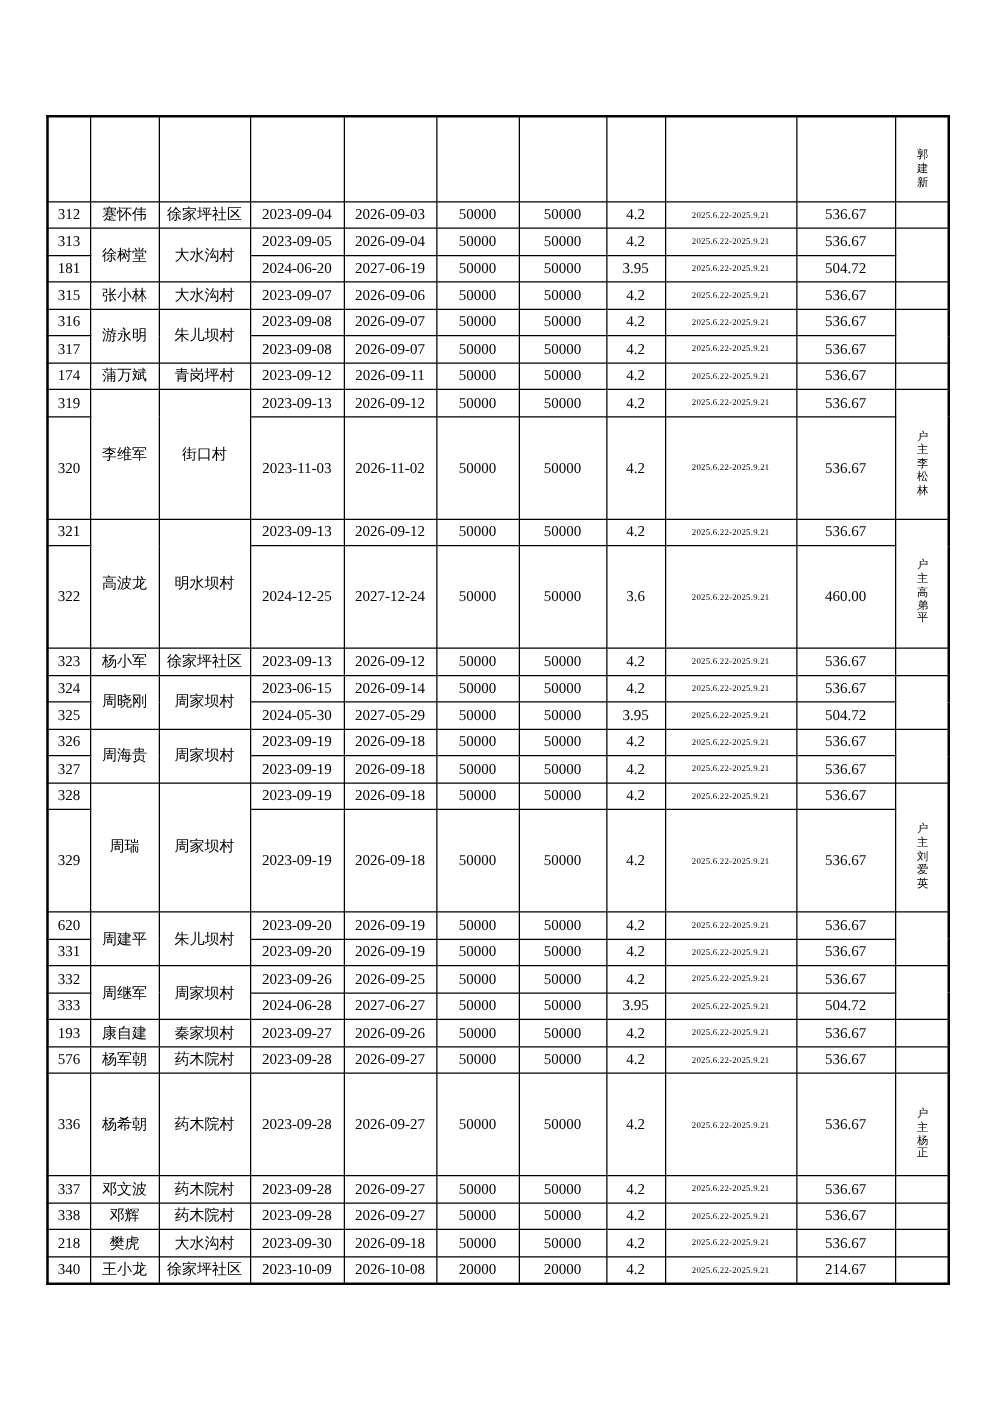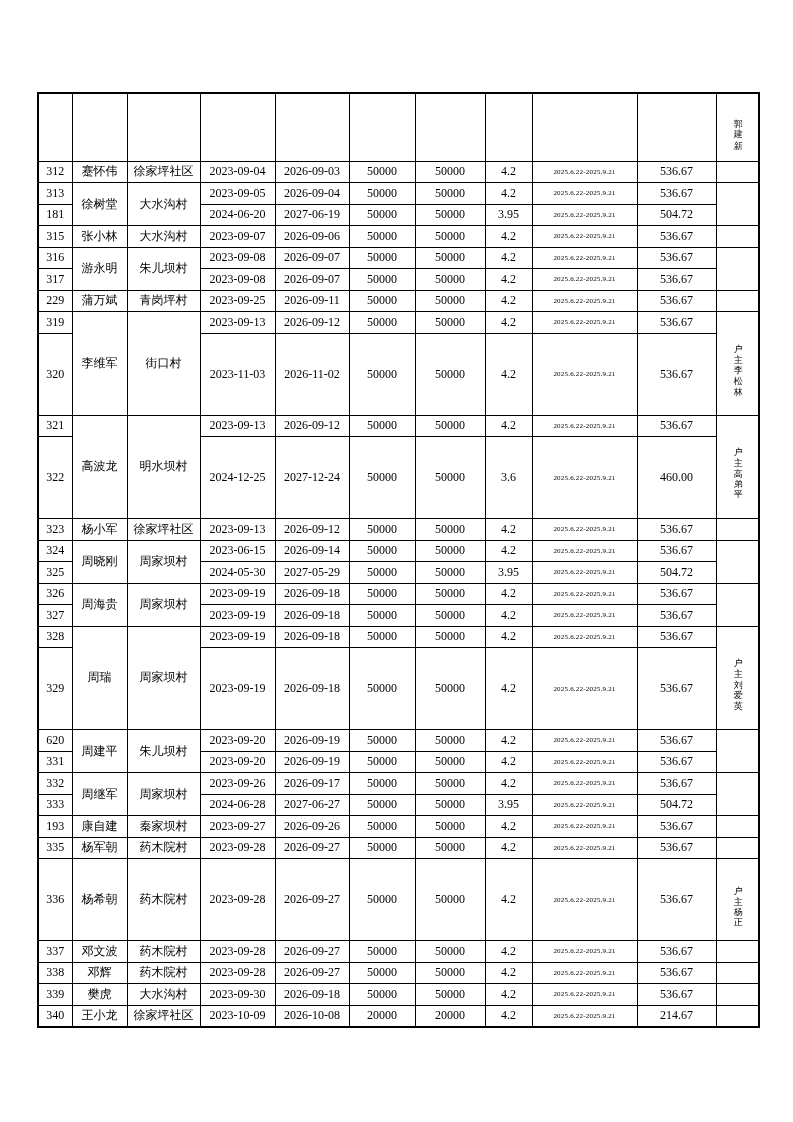--- a/index.html
+++ b/index.html
@@ -141,24 +141,24 @@
           <td>317</td>
           <td>2023-09-08</td>
           <td>2026-09-07</td>
           <td>50000</td>
           <td>50000</td>
           <td>4.2</td>
           <td class="period">2025.6.22-2025.9.21</td>
           <td>536.67</td>
         </tr>
         <tr>
-          <td>229</td>
+          <td>174</td>
           <td>蒲万斌</td>
           <td>青岗坪村</td>
-          <td>2023-09-25</td>
+          <td>2023-09-12</td>
           <td>2026-09-11</td>
           <td>50000</td>
           <td>50000</td>
           <td>4.2</td>
           <td class="period">2025.6.22-2025.9.21</td>
           <td>536.67</td>
           <td>
             <div class="vtext"></div>
           </td>
         </tr>
@@ -325,21 +325,21 @@
           <td>50000</td>
           <td>4.2</td>
           <td class="period">2025.6.22-2025.9.21</td>
           <td>536.67</td>
         </tr>
         <tr>
           <td>332</td>
           <td rowspan="2">周继军</td>
           <td rowspan="2">周家坝村</td>
           <td>2023-09-26</td>
-          <td>2026-09-17</td>
+          <td>2026-09-25</td>
           <td>50000</td>
           <td>50000</td>
           <td>4.2</td>
           <td class="period">2025.6.22-2025.9.21</td>
           <td>536.67</td>
           <td rowspan="2">
             <div class="vtext"></div>
           </td>
         </tr>
         <tr>
@@ -361,21 +361,21 @@
           <td>50000</td>
           <td>50000</td>
           <td>4.2</td>
           <td class="period">2025.6.22-2025.9.21</td>
           <td>536.67</td>
           <td>
             <div class="vtext"></div>
           </td>
         </tr>
         <tr>
-          <td>335</td>
+          <td>576</td>
           <td>杨军朝</td>
           <td>药木院村</td>
           <td>2023-09-28</td>
           <td>2026-09-27</td>
           <td>50000</td>
           <td>50000</td>
           <td>4.2</td>
           <td class="period">2025.6.22-2025.9.21</td>
           <td>536.67</td>
           <td>
@@ -421,21 +421,21 @@
           <td>50000</td>
           <td>50000</td>
           <td>4.2</td>
           <td class="period">2025.6.22-2025.9.21</td>
           <td>536.67</td>
           <td>
             <div class="vtext"></div>
           </td>
         </tr>
         <tr>
-          <td>339</td>
+          <td>218</td>
           <td>樊虎</td>
           <td>大水沟村</td>
           <td>2023-09-30</td>
           <td>2026-09-18</td>
           <td>50000</td>
           <td>50000</td>
           <td>4.2</td>
           <td class="period">2025.6.22-2025.9.21</td>
           <td>536.67</td>
           <td>

